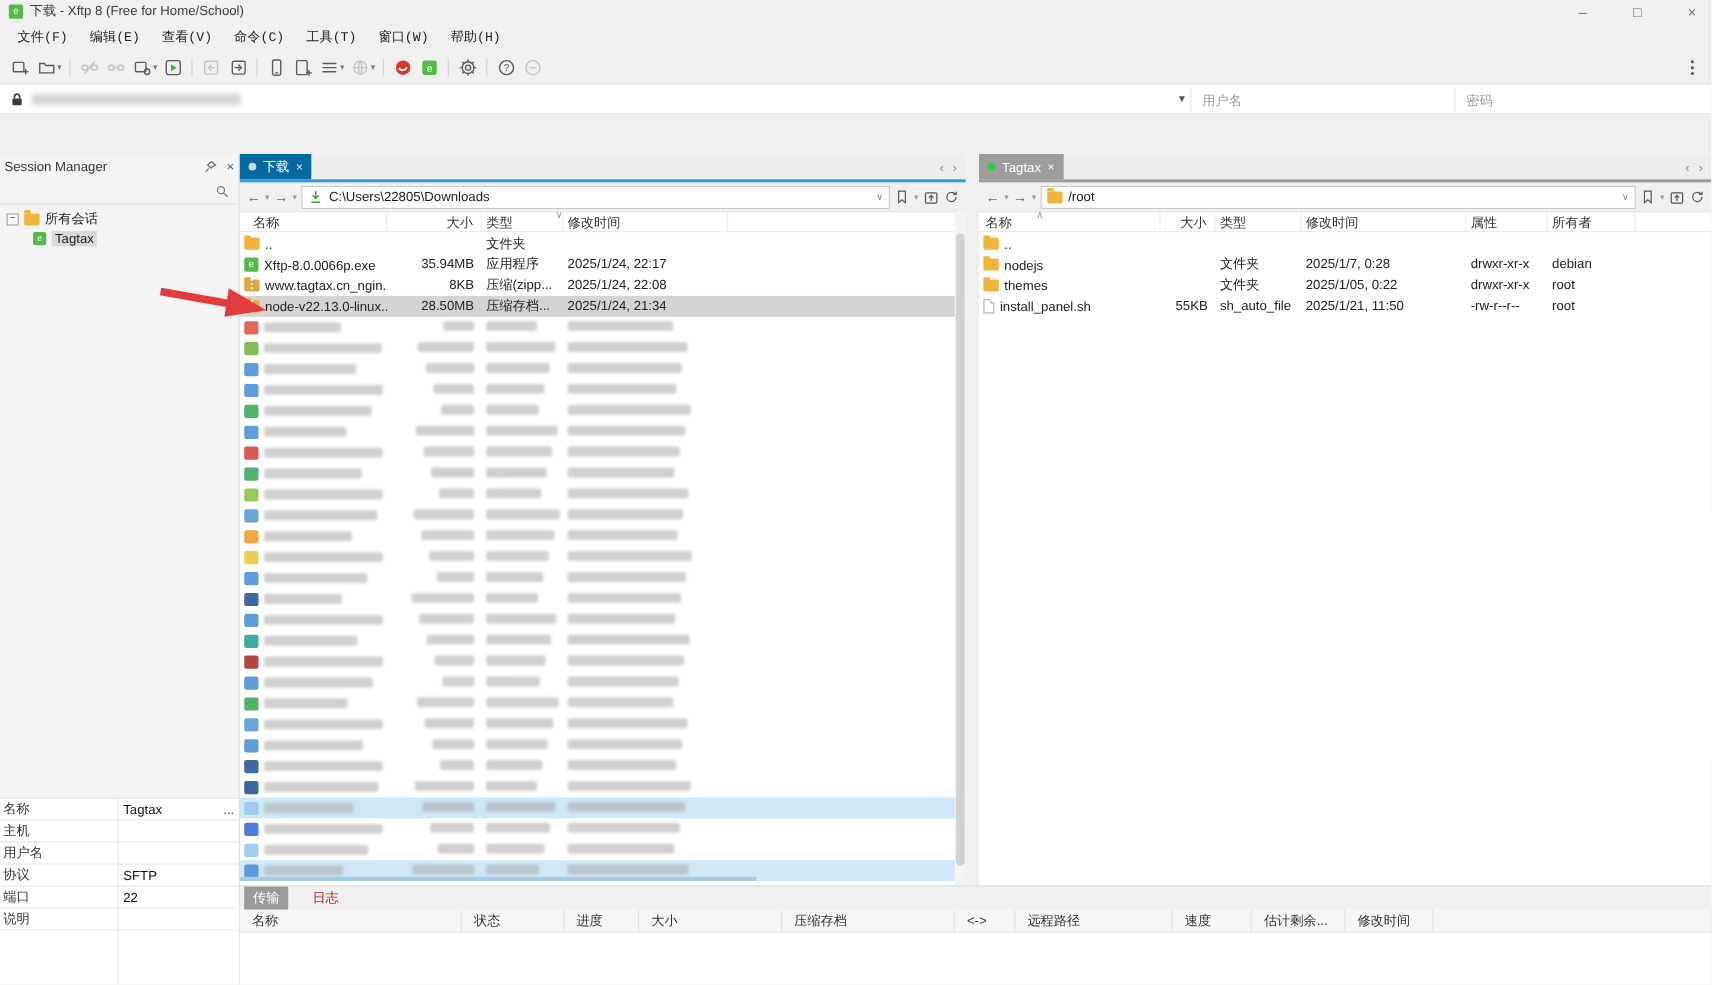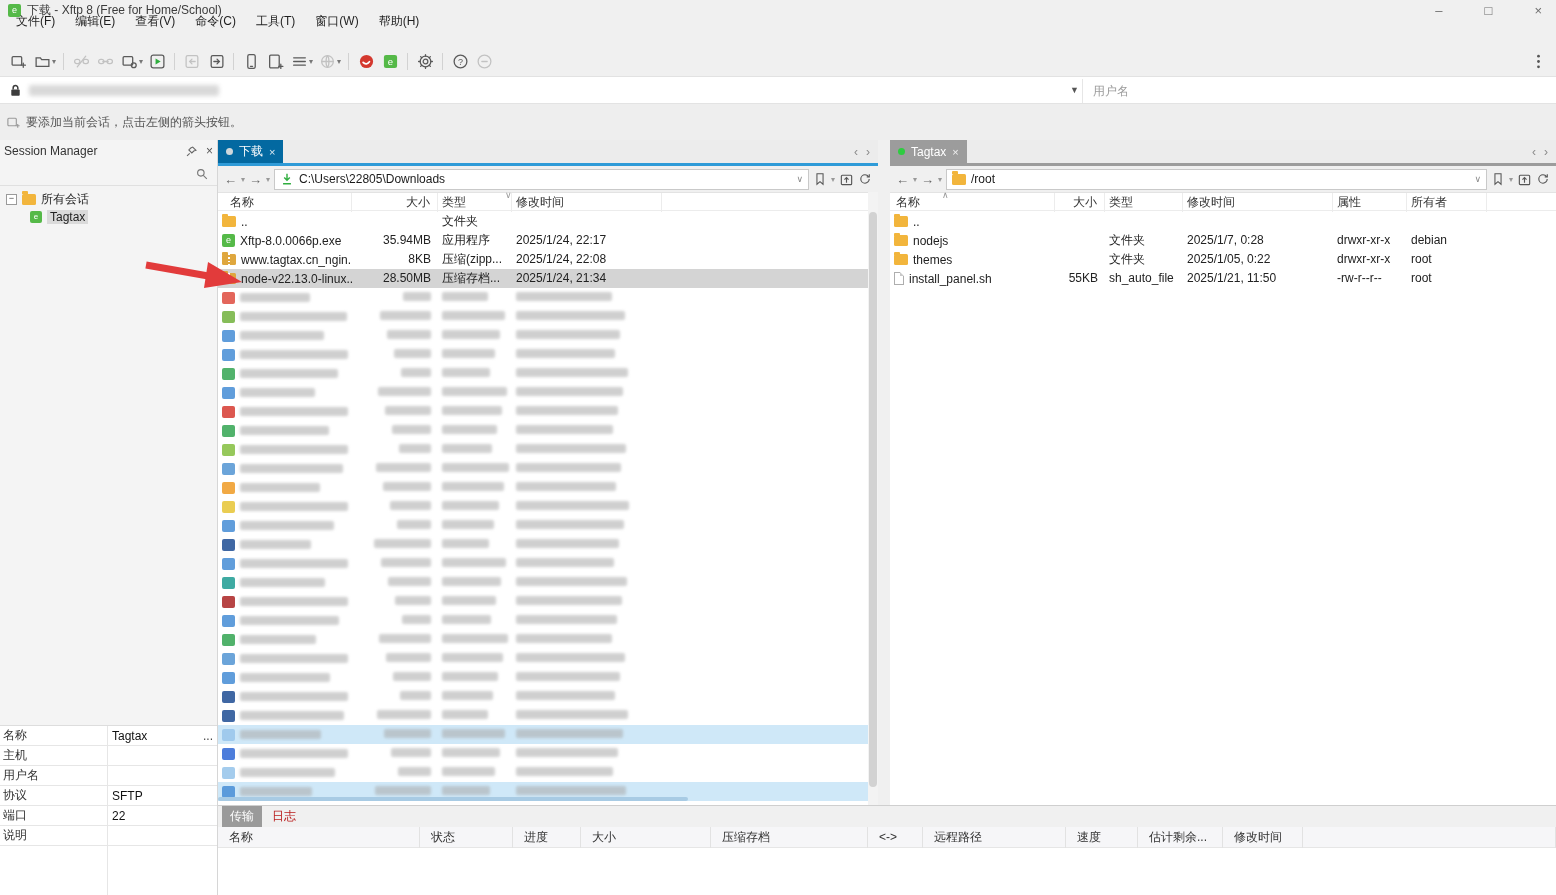--- a/index.html
+++ b/index.html
@@ -6,21 +6,21 @@
   #app{position:relative;width:1556px;height:895px;background:#f0f0f0;overflow:hidden;
        font-family:"Liberation Sans",sans-serif;font-size:12px;color:#222;-webkit-font-smoothing:antialiased;}
   svg{display:block}
   
   .titlebar{position:absolute;left:0;top:0;width:100%;height:20px;display:flex;align-items:center;gap:6px;padding-left:8px;box-sizing:border-box;}
   .appicon{width:13px;height:13px;background:#55b948;border-radius:2px;color:#fff;font-size:9px;line-height:13px;text-align:center;flex:none}
   .wtitle{color:#3c3c3c}
   .wctrls{margin-left:auto;display:flex;gap:42px;padding-right:14px;color:#6e6e6e;font-size:13px}
   .wctrls span{cursor:default}
   
-  .menubar{position:absolute;left:0;top:8px;width:100%;height:26px;display:flex;align-items:center;padding-left:6px;box-sizing:border-box;}
+  .menubar{position:absolute;left:0;top:20px;width:100%;height:26px;display:flex;align-items:center;padding-left:6px;box-sizing:border-box;font-family:Liberation Mono, monospace;}
   .menu-item{padding:4px 10px;color:#1e1e1e}
   
   .toolbar{position:absolute;left:0;top:46px;width:100%;height:31px;display:flex;align-items:center;padding-left:6px;box-sizing:border-box;border-bottom:1px solid #e2e2e2;}
   .tb{width:24px;height:24px;display:flex;align-items:center;justify-content:center;border-radius:2px}
   .tb-dd{font-size:8px;color:#777;margin:0 2px 0 -2px}
   .tb-sep{width:1px;height:17px;background:#d2d2d2;margin:0 5px}
   .tb-more{position:absolute;right:6px;top:3px}
   
   .qcbar{position:absolute;left:0;top:77px;width:100%;height:27px;background:#fff;border-bottom:1px solid #e3e3e3;display:flex;align-items:center;box-sizing:border-box;}
   .qc-lock{margin:0 6px 0 8px}
@@ -89,21 +89,21 @@
   .ai{width:13px;height:13px;background:#55b948;border-radius:2px;color:#fff;font-size:9px;line-height:13px;text-align:center;flex:none}
   .doc{position:relative;width:10px;height:13px;background:#fff;border:1px solid #aeaeae;flex:none;box-sizing:border-box}
   .doc::before{content:"";position:absolute;right:-1px;top:-1px;width:0;height:0;border:2.5px solid;border-color:#fff #fff #c9c9c9 #c9c9c9}
   .bicn{width:13px;height:12px;border-radius:2px;flex:none;filter:blur(.7px);opacity:.9}
   .bb{height:9px;border-radius:2px;background:#a9a9a9;opacity:.55;filter:blur(1.4px)}
   .vsb{position:absolute;right:0;top:52px;width:10px;bottom:0;background:#f3f3f3}
   .vsb .thumb{position:absolute;left:1px;right:1px;top:20px;height:575px;background:#d2d2d2;border-radius:4px}
   .hsb{position:absolute;left:0;bottom:4px;height:4px;width:470px;background:#a8cbe4;border-radius:2px}
   
   .transfer{position:absolute;left:218px;top:665px;right:0;bottom:0;background:#fff;border-top:1px solid #cfcfcf;box-sizing:border-box}
-  .t-tabs{position:absolute;left:0;top:0;right:0;height:21px;background:#f0f0f0;display:flex;align-items:center;gap:2px;padding-left:4px}
+  .t-tabs{position:absolute;left:0;top:0;right:0;height:21px;background:#f0f0f0;display:flex;align-items:center;gap:14px;padding-left:4px}
   .t-tab{padding:2px 8px;color:#b91c1c}
   .t-tab.active{background:#9a9a9a;color:#fff}
   .t-header{position:absolute;left:0;top:21px;right:0;height:21px;background:#f6f6f8;border-bottom:1px solid #e6e6e6;box-sizing:border-box}
   .tgrid{display:grid;grid-template-columns:202px 93px 68px 130px 157px 55px 143px 72px 85px 80px 1fr}
   .t-header .cell{line-height:20px;height:21px;border-right:1px solid #e2e2e2;color:#333;padding-left:11px}
   .t-body{position:absolute;left:0;top:42px;right:0;bottom:0;background:#fff}
   
   #red-arrow{position:absolute;left:142px;top:258px;pointer-events:none}
 </style>
 </head>
@@ -257,31 +257,23 @@
   <div class="qcbar">
     <span class="qc-lock">
       <svg width="15" height="15" viewBox="0 0 16 16">
           <path d="M5.5 7V5.2a2.5 2.5 0 015 0V7" stroke="#3c3c3c" stroke-width="1.6" fill="none"></path>
           <rect x="3.5" y="7" width="9" height="6.5" rx="1" fill="#3c3c3c"></rect>
         </svg>
     </span>
     <span class="blurblock qc-addr"></span>
     <span class="qc-dd">▼</span>
     <input id="qc-user" class="qc-field" placeholder="用户名" style="">
+    <input id="qc-pass" class="qc-field" placeholder="密码" style="">
   </div>
 
-  <div class="infobar">
-    <span>
-      <svg width="15" height="15" viewBox="0 0 16 16" fill="none" stroke="#9a9a9a" stroke-width="1.2">
-          <rect x="2" y="3.5" width="9" height="8" rx="1"></rect>
-          <path d="M12.5 9.5v4M10.5 11.5h4"></path>
-        </svg>
-    </span>
-    <span>要添加当前会话，点击左侧的箭头按钮。</span>
-  </div>
 
   <div class="main">
 
     <div class="sm">
       <div class="sm-header">
         <span>Session Manager</span>
         <span class="sm-hicons">
           <span>
             <svg width="13" height="13" viewBox="0 0 16 16" fill="none" stroke="#666" stroke-width="1.3">
                 <path d="M9.5 2.5l4 4-2.7.9-2.4 2.4-3.7-3.7 2.4-2.4zM5.8 10.2l-3.3 3.3"></path>

